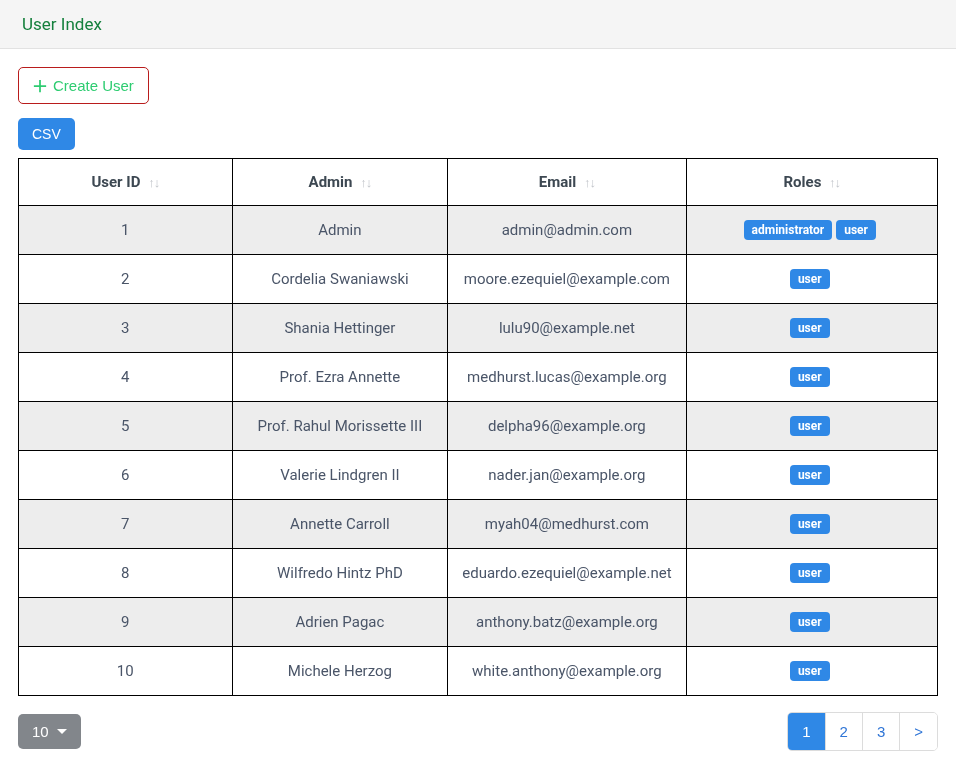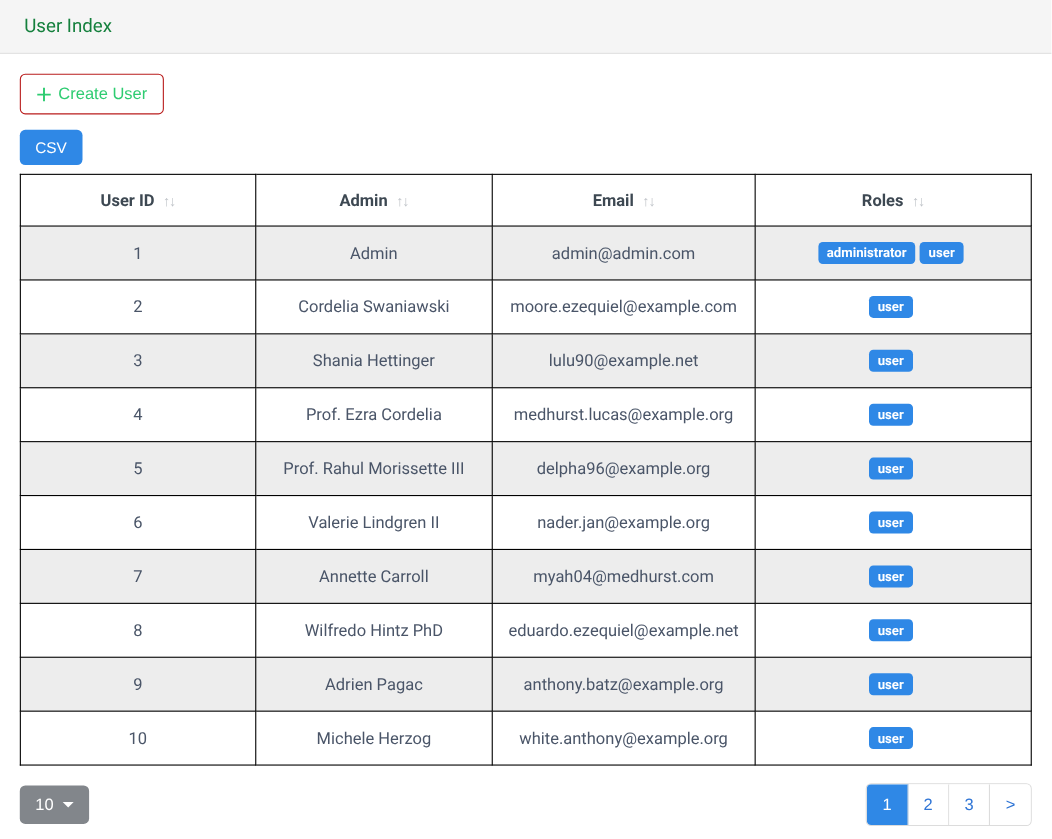--- a/index.html
+++ b/index.html
@@ -201,21 +201,21 @@
           <td><span class="badge">user</span></td>
         </tr>
         <tr>
           <td>3</td>
           <td>Shania Hettinger</td>
           <td>lulu90@example.net</td>
           <td><span class="badge">user</span></td>
         </tr>
         <tr>
           <td>4</td>
-          <td>Prof. Ezra Cordelia</td>
+          <td>Prof. Ezra Annette</td>
           <td>medhurst.lucas@example.org</td>
           <td><span class="badge">user</span></td>
         </tr>
         <tr>
           <td>5</td>
           <td>Prof. Rahul Morissette III</td>
           <td>delpha96@example.org</td>
           <td><span class="badge">user</span></td>
         </tr>
         <tr>

